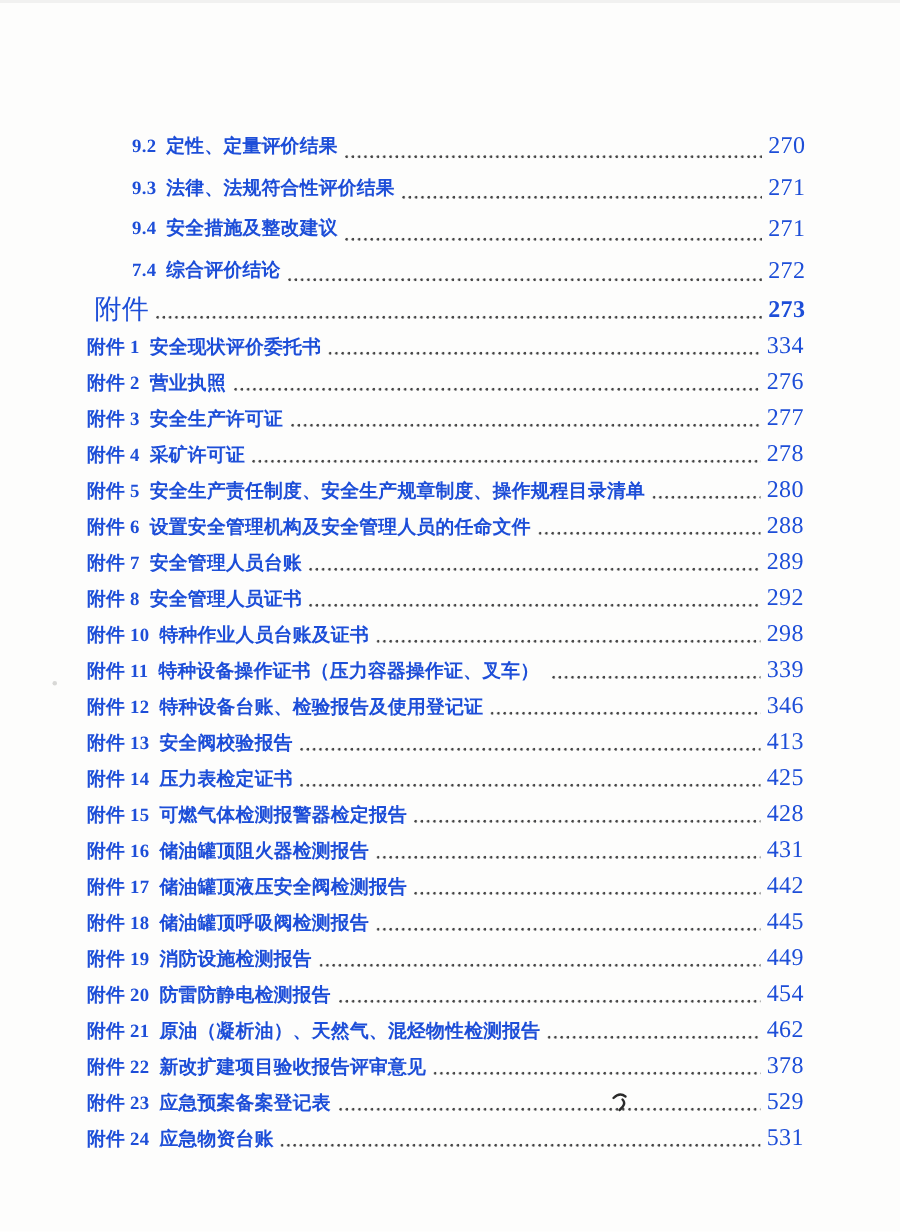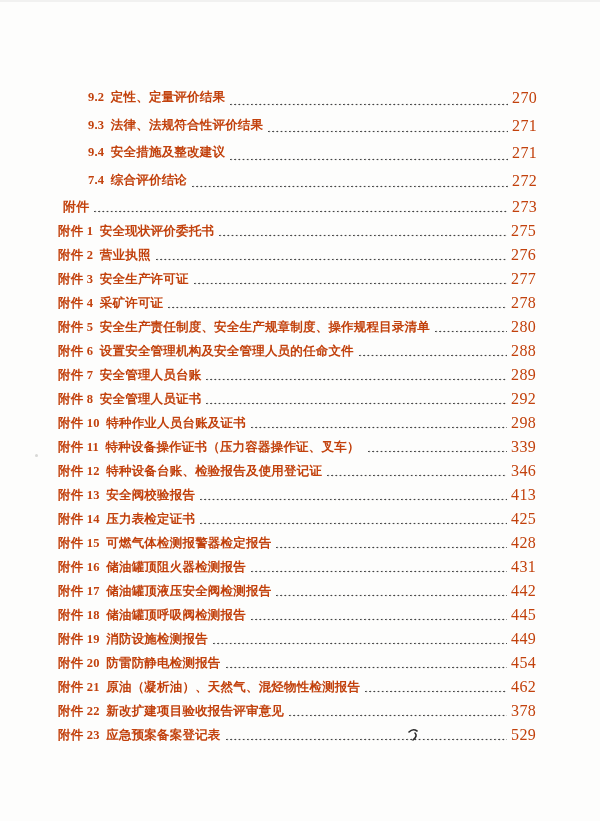--- a/index.html
+++ b/index.html
@@ -6,21 +6,21 @@
   body{
     width:600px;height:821px;
     background:#ffffff;
     font-family:"Liberation Serif","DejaVu Serif",serif;
   }
   .page{
     position:relative;
     width:600px;height:821px;
     background:#fdfdfc;
     overflow:hidden;
-    color:#c2410c;
+    color:#1d4ed8;
   }
   .scan-edge{
     position:absolute;top:0;left:0;right:0;height:2px;
     background:#f1f1f0;
   }
   .toc{
     position:absolute;top:84px;left:0;right:0;
   }
   .row{
     display:flex;
@@ -53,25 +53,25 @@
   .chapter{
     height:27.5px;line-height:27.5px;
     padding-left:88px;padding-right:63px;
   }
   .header-row{
     height:23px;line-height:23px;
     padding-left:63px;padding-right:63px;
     margin:1px 0 1px 0;
   }
   .header-row .t{
-    font-size:13px;
+    font-size:18px;
+    font-weight:400;
+  }
+  .header-row .pg{
     font-weight:700;
-  }
-  .header-row .pg{
-    font-weight:400;
     text-align:right;
   }
   .header-row .leader{margin-bottom:5px;}
   .appendix{
     height:24px;line-height:24px;
     padding-left:58px;padding-right:64px;
   }
   .pen-mark{
     position:absolute;
     left:406px;top:727px;
@@ -118,21 +118,21 @@
     <div class="row header-row">
       <span class="t">附件</span>
       <span class="leader"></span>
       <span class="pg">273</span>
     </div>
 
     <div id="appendixRows">
         <div class="row appendix">
           <span class="t">附件 1  安全现状评价委托书</span>
           <span class="leader"></span>
-          <span class="pg">275</span>
+          <span class="pg">334</span>
         </div>
         <div class="row appendix">
           <span class="t">附件 2  营业执照</span>
           <span class="leader"></span>
           <span class="pg">276</span>
         </div>
         <div class="row appendix">
           <span class="t">附件 3  安全生产许可证</span>
           <span class="leader"></span>
           <span class="pg">277</span>
@@ -224,20 +224,25 @@
         </div>
         <div class="row appendix">
           <span class="t">附件 22  新改扩建项目验收报告评审意见</span>
           <span class="leader"></span>
           <span class="pg">378</span>
         </div>
         <div class="row appendix">
           <span class="t">附件 23  应急预案备案登记表</span>
           <span class="leader"></span>
           <span class="pg">529</span>
+        </div>
+        <div class="row appendix">
+          <span class="t">附件 24  应急物资台账</span>
+          <span class="leader"></span>
+          <span class="pg">531</span>
         </div>
       </div>
   </div>
 
   <svg class="pen-mark" viewBox="0 0 16 16">
     <path d="M3 5 Q7 1 11 4" fill="none" stroke="#2a2a2a" stroke-width="1.6" stroke-linecap="round"></path>
     <path d="M9 6 Q12 9 7 13" fill="none" stroke="#2a2a2a" stroke-width="1.6" stroke-linecap="round"></path>
   </svg>
 
   <div class="speck"></div>

